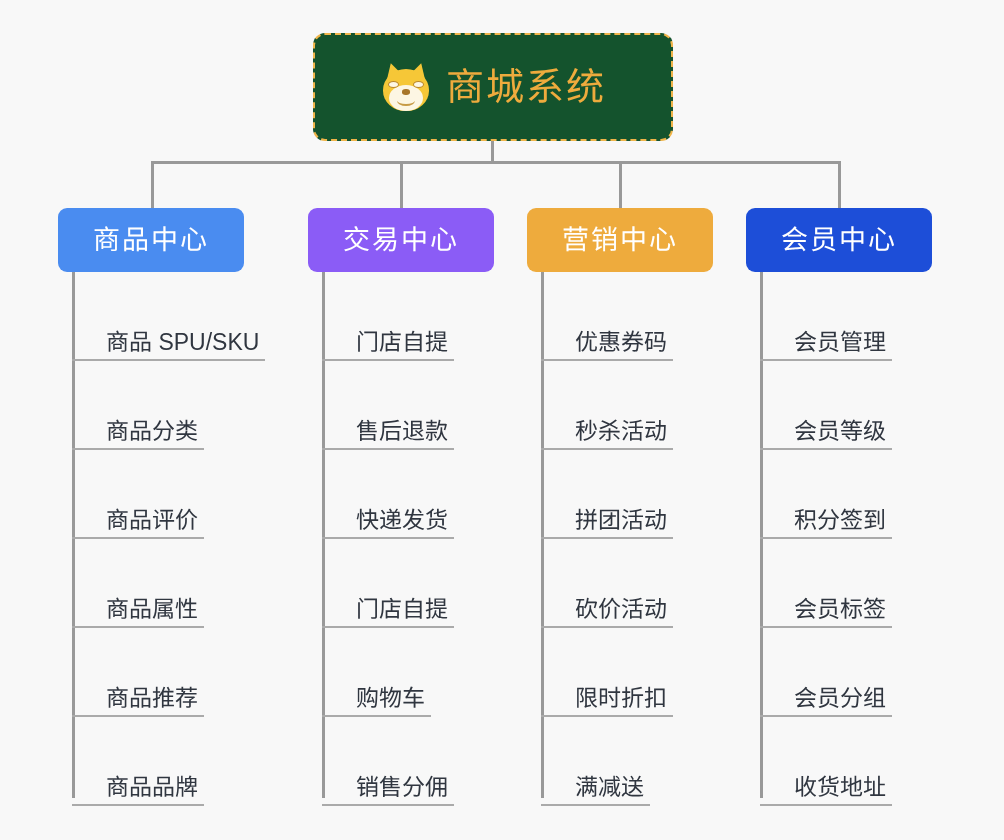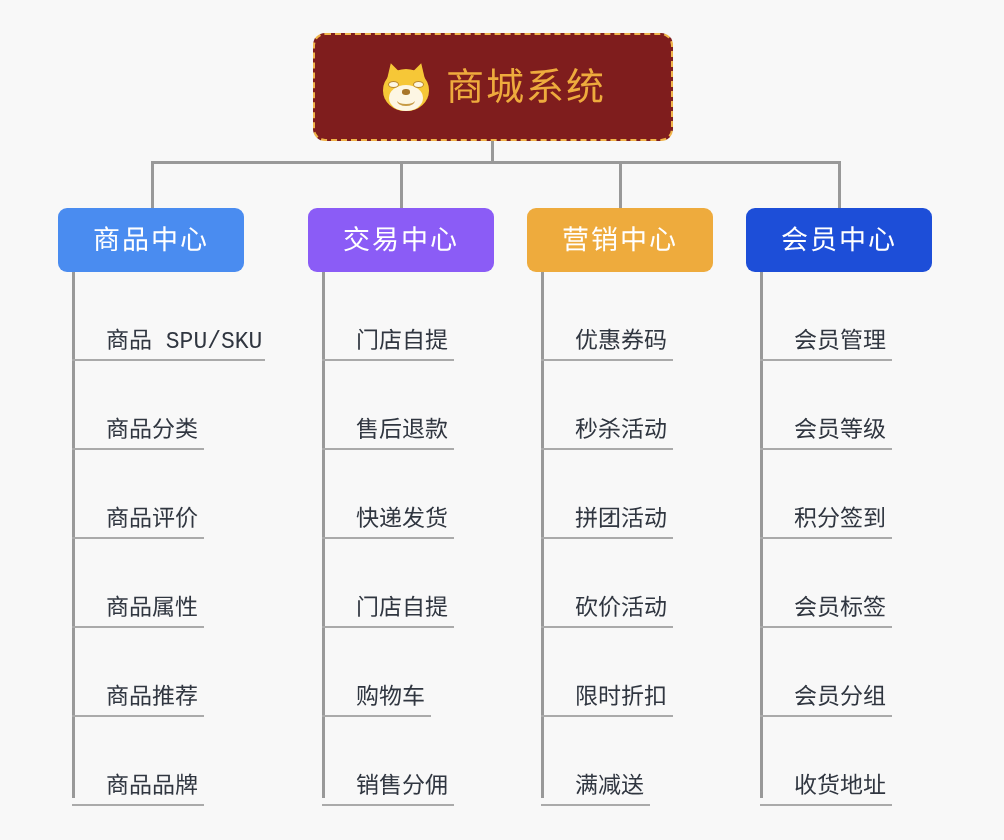--- a/index.html
+++ b/index.html
@@ -22,21 +22,21 @@
   }
 
   
   .root-node {
     position: absolute;
     left: 313px;
     top: 33px;
     width: 360px;
     height: 108px;
     box-sizing: border-box;
-    background: #7f1d1d;
+    background: #14532d;
     border: 2px dashed #f0b54a;
     border-radius: 12px;
     display: flex;
     align-items: center;
     justify-content: center;
     gap: 14px;
   }
   .root-icon {
     width: 52px;
     height: 52px;
@@ -103,21 +103,20 @@
     letter-spacing: 2px;
     line-height: 1;
     white-space: nowrap;
   }
 
   
   .leaf-list {
     position: relative;
     margin-left: 14px;
     padding-left: 0;
-    font-family: Liberation Mono, monospace;
   }
   .trunk {
     position: absolute;
     left: 0;
     top: 0;
     bottom: 8px;
     width: 3px;
     background: #999999;
   }
   .leaf {

